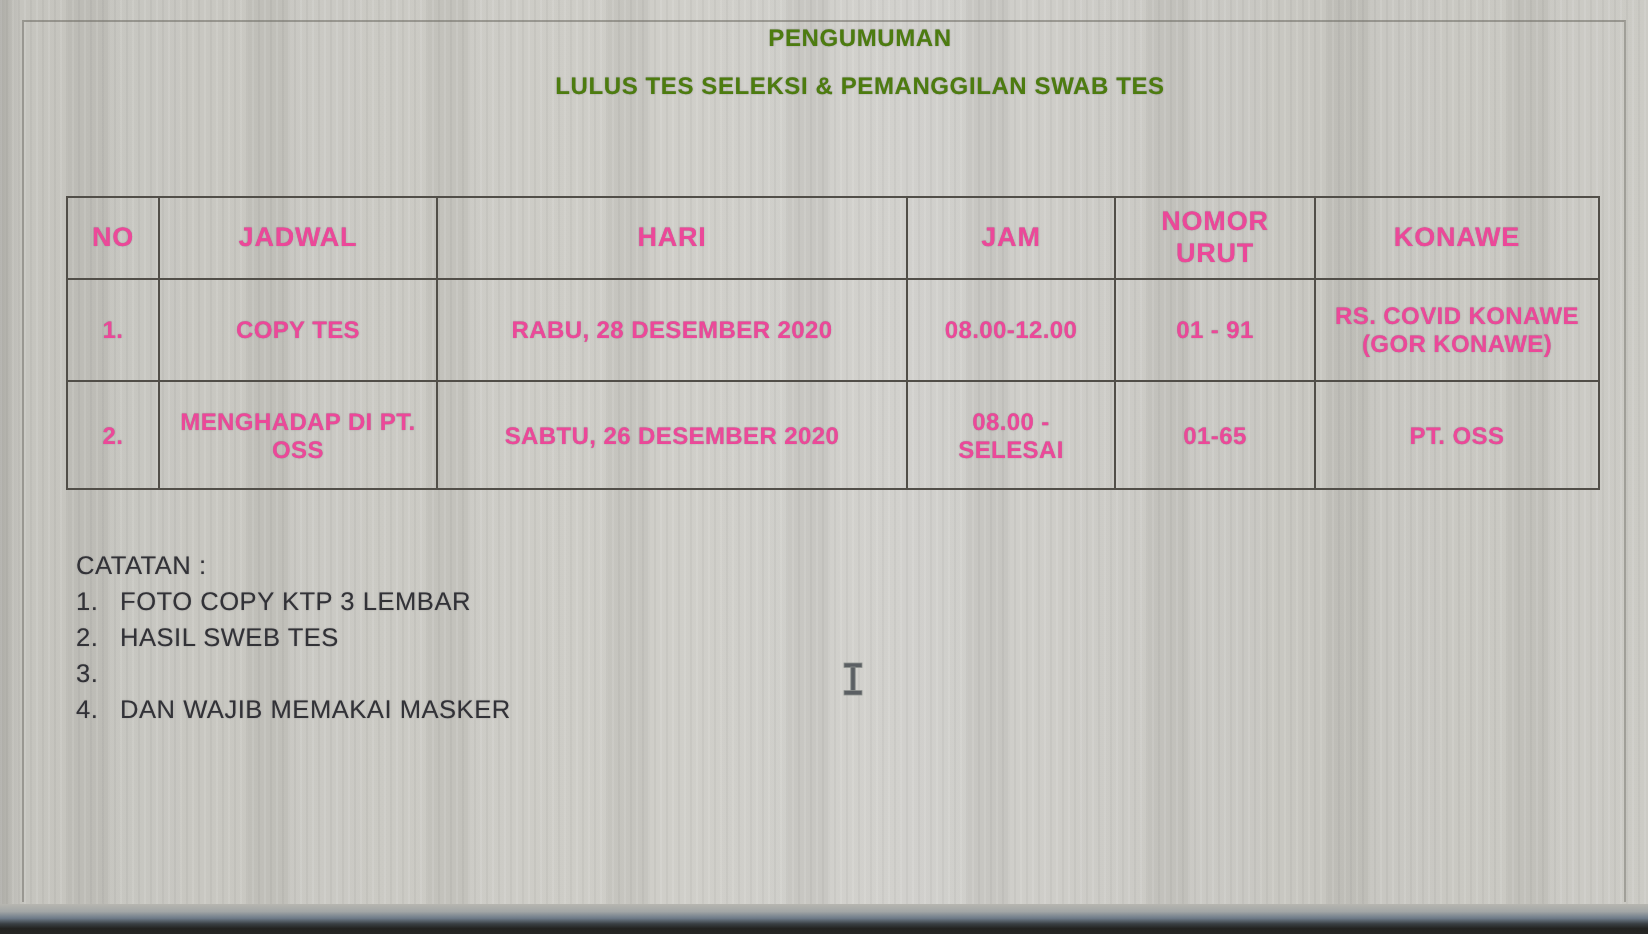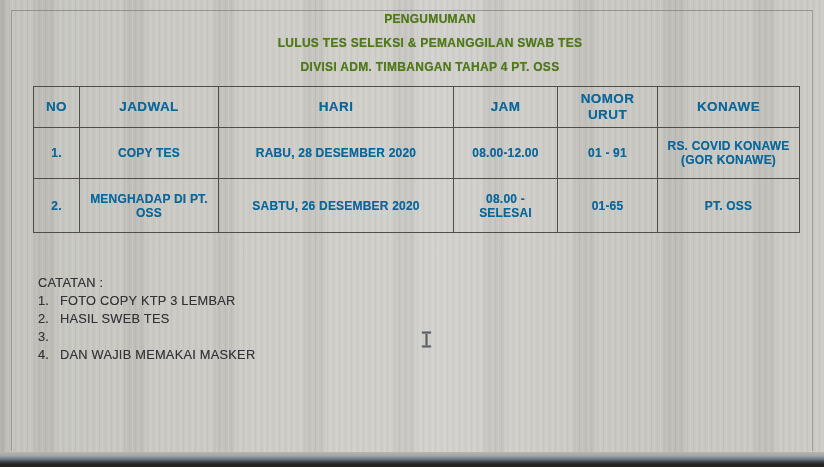--- a/index.html
+++ b/index.html
@@ -25,23 +25,23 @@
     position:absolute;left:0;right:0;bottom:0;height:15px;
     background:linear-gradient(180deg,#b7b6b0 0%,#a2a6a6 25%,#6d7a88 48%,#3a4044 66%,#232321 82%,#262624 100%);
   }
   .title-block{
     position:absolute;left:36px;right:0;top:7px;text-align:center;
     font-weight:700;font-size:12px;line-height:24px;letter-spacing:0.3px;
     color:#4d7c0f;
     text-shadow:0 0 0.7px rgba(70,70,75,0.55);
   }
   .doc-table{
-    position:absolute;left:33px;top:86px;
+    position:absolute;left:33px;top:98px;
     border-collapse:collapse;table-layout:fixed;width:766px;
-    color:#0369a1;
+    color:#ec4899;
     border-radius:18px;
   }
   .doc-table td,.doc-table th{
     border:1.6px solid #514e48;
     text-align:center;vertical-align:middle;
     font-weight:700;
     padding:2px 4px;
     text-shadow:0 0 0.6px rgba(70,70,75,0.5);
   }
   .doc-table th{font-size:13.5px;letter-spacing:0.4px;height:36px;line-height:16px;}
@@ -64,21 +64,20 @@
   }
 </style>
 </head>
 <body>
 
 <div class="photo-frame"></div>
 
 <div class="title-block">
   <div>PENGUMUMAN</div>
   <div>LULUS TES SELEKSI &amp; PEMANGGILAN SWAB TES</div>
-  <div>DIVISI ADM. TIMBANGAN TAHAP 4 PT. OSS</div>
 </div>
 
 <table class="doc-table">
   <colgroup>
     <col style="width:46px">
       <col style="width:139px">
       <col style="width:235px">
     <col style="width:104px">
       <col style="width:100px">
       <col style="width:142px">

